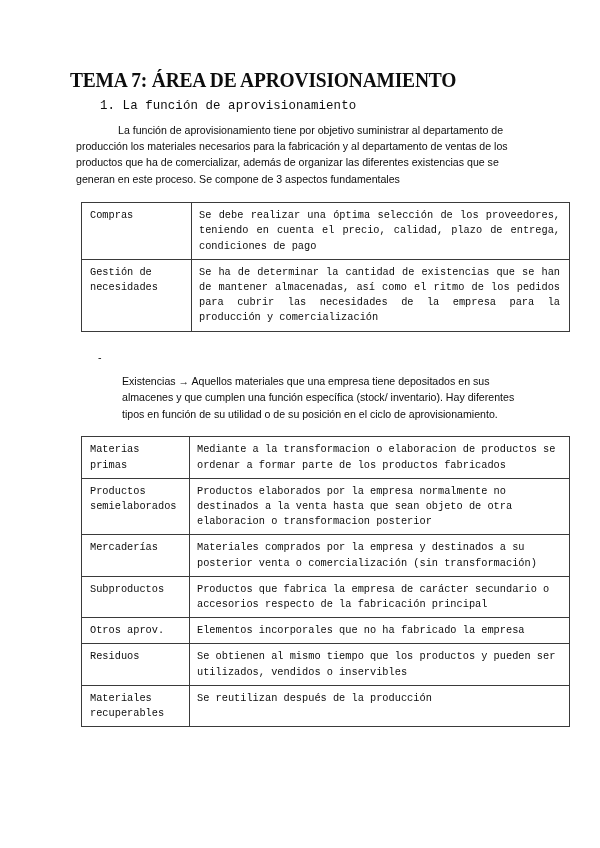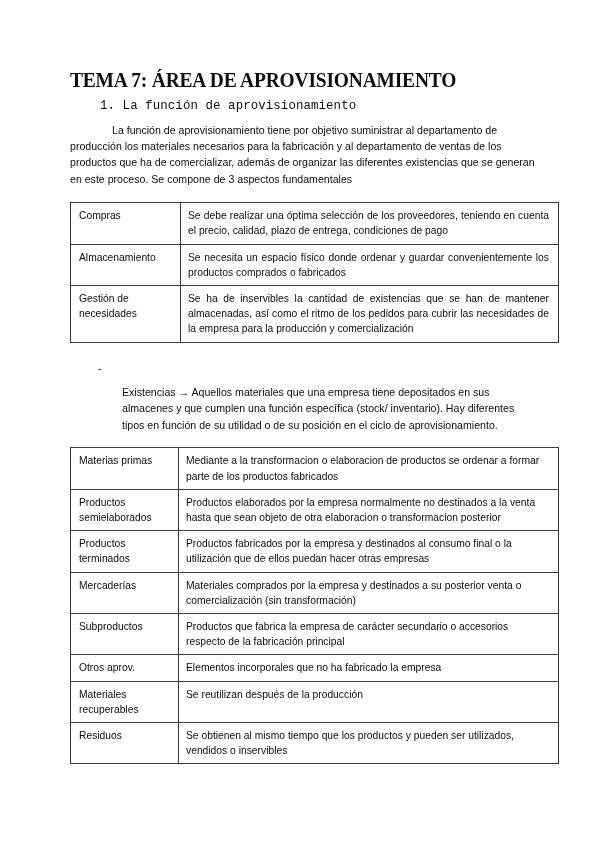--- a/index.html
+++ b/index.html
@@ -46,30 +46,31 @@
     letter-spacing: 0.1px;
     white-space: nowrap;
   }
 
   
   .intro-paragraph {
     font-size: 10.6px;
     line-height: 16.4px;
     text-align: left;
     text-indent: 42px;
-    margin: 0 0 0 0;
+    margin: 0 0 0 6px;
     padding-right: 12px;
   }
 
   
   .data-table {
     border-collapse: collapse;
     width: 489px;
     table-layout: fixed;
-    margin: 0;
+    margin: 11px;
+    font-family: Liberation Mono, monospace;
   }
   .data-table td {
     border: 1.1px solid #3a3a3a;
     vertical-align: top;
     font-size: 10.3px;
     line-height: 15.2px;
     padding: 5px 7px 5px 7px;
   }
   .data-table .term-cell {
     width: 93px;
@@ -132,65 +133,57 @@
 
   <p class="intro-paragraph">La función de aprovisionamiento tiene por objetivo suministrar al departamento de producción los materiales necesarios para la fabricación y al departamento de ventas de los productos que ha de comercializar, además de organizar las diferentes existencias que se generan en este proceso. Se compone de 3 aspectos fundamentales</p>
 
   <table class="data-table" id="table-aspectos">
     <tbody>
       <tr>
         <td class="term-cell">Compras</td>
         <td class="desc-cell">Se debe realizar una óptima selección de los proveedores, teniendo en cuenta el precio, calidad, plazo de entrega, condiciones de pago</td>
       </tr>
       <tr>
-        <td class="term-cell">Almacenamiento</td>
-        <td class="desc-cell">Se necesita un espacio físico donde ordenar y guardar convenientemente los productos comprados o fabricados</td>
-      </tr>
-      <tr>
         <td class="term-cell">Gestión de necesidades</td>
-        <td class="desc-cell">Se ha de inservibles la cantidad de existencias que se han de mantener almacenadas, así como el ritmo de los pedidos para cubrir las necesidades de la empresa para la producción y comercialización</td>
+        <td class="desc-cell">Se ha de determinar la cantidad de existencias que se han de mantener almacenadas, así como el ritmo de los pedidos para cubrir las necesidades de la empresa para la producción y comercialización</td>
       </tr>
     </tbody>
   </table>
 
   <div class="bullet-block">
     <span class="bullet-dash">-</span>
     <span class="bullet-text">Existencias → Aquellos materiales que una empresa tiene depositados en sus almacenes y que cumplen una función específica (stock/ inventario). Hay diferentes tipos en función de su utilidad o de su posición en el ciclo de aprovisionamiento.</span>
   </div>
 
   <table class="data-table" id="table-existencias">
     <tbody>
       <tr>
         <td class="term-cell">Materias primas</td>
         <td class="desc-cell">Mediante a la transformacion o elaboracion de productos se ordenar a formar parte de los productos fabricados</td>
       </tr>
       <tr>
         <td class="term-cell">Productos semielaborados</td>
         <td class="desc-cell">Productos elaborados por la empresa normalmente no destinados a la venta hasta que sean objeto de otra elaboracion o transformacion posterior</td>
       </tr>
       <tr>
-        <td class="term-cell">Productos terminados</td>
-        <td class="desc-cell">Productos fabricados por la empresa y destinados al consumo final o la utilización que de ellos puedan hacer otras empresas</td>
-      </tr>
-      <tr>
         <td class="term-cell">Mercaderías</td>
         <td class="desc-cell">Materiales comprados por la empresa y destinados a su posterior venta o comercialización (sin transformación)</td>
       </tr>
       <tr>
         <td class="term-cell">Subproductos</td>
         <td class="desc-cell">Productos que fabrica la empresa de carácter secundario o accesorios respecto de la fabricación principal</td>
       </tr>
       <tr>
         <td class="term-cell">Otros aprov.</td>
         <td class="desc-cell">Elementos incorporales que no ha fabricado la empresa</td>
       </tr>
       <tr>
+        <td class="term-cell">Residuos</td>
+        <td class="desc-cell">Se obtienen al mismo tiempo que los productos y pueden ser utilizados, vendidos o inservibles</td>
+      </tr>
+      <tr>
         <td class="term-cell">Materiales recuperables</td>
         <td class="desc-cell">Se reutilizan después de la producción</td>
-      </tr>
-      <tr>
-        <td class="term-cell">Residuos</td>
-        <td class="desc-cell">Se obtienen al mismo tiempo que los productos y pueden ser utilizados, vendidos o inservibles</td>
       </tr>
     </tbody>
   </table>
 
 </div>
 
 </body></html>

